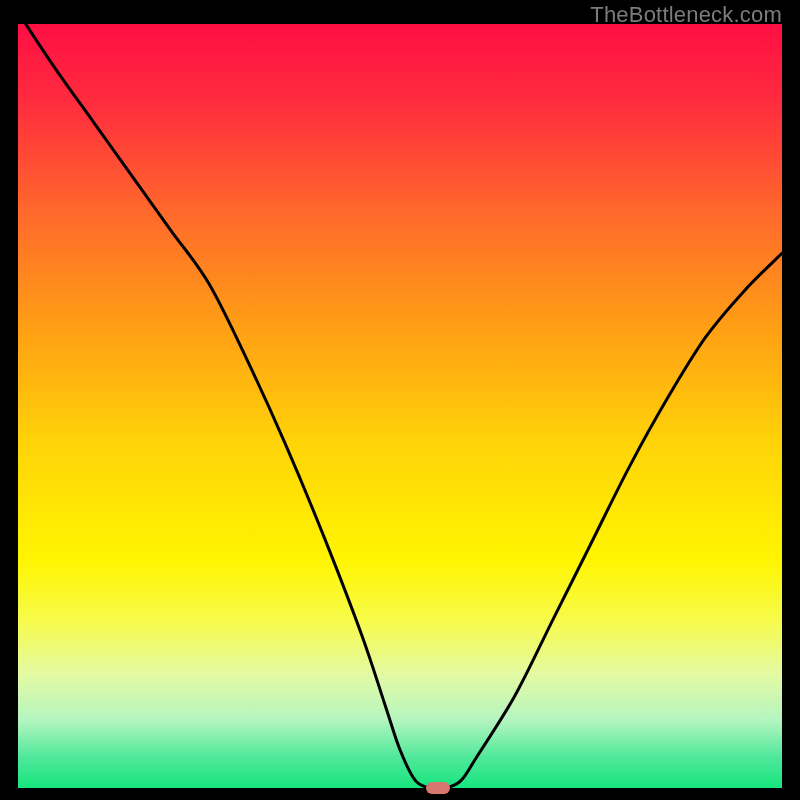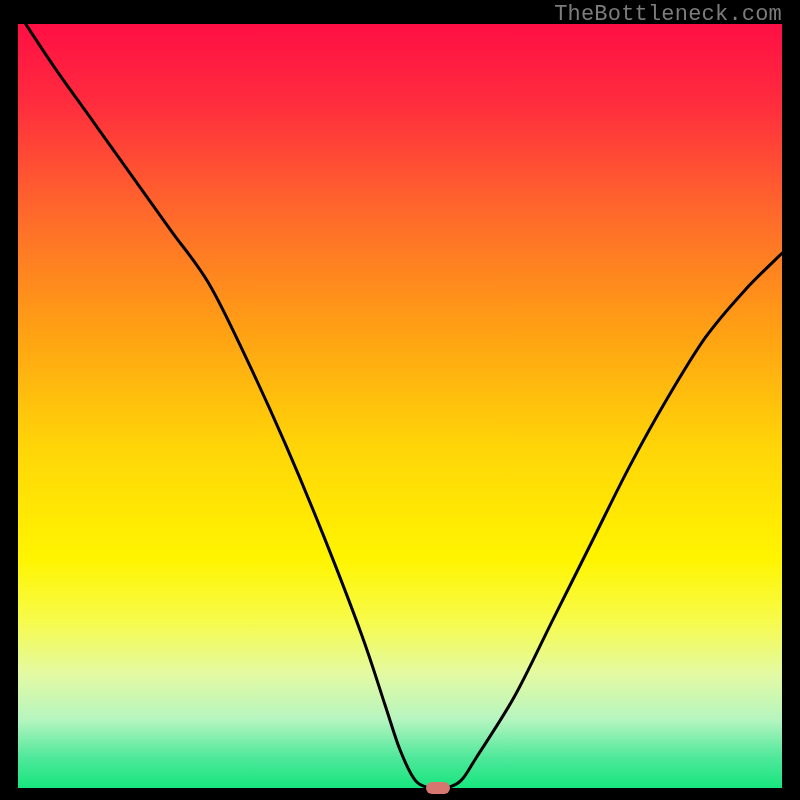--- a/index.html
+++ b/index.html
@@ -22,21 +22,21 @@
     position: absolute;
     left: 0;
     top: 0;
     width: 764px;
     height: 764px;
   }
   .watermark {
     position: absolute;
     top: 2px;
     right: 18px;
-    font-family: Liberation Mono, monospace;
+    font-family: Liberation Sans, sans-serif;
     font-size: 22px;
     color: #7c7c7c;
     letter-spacing: 0.2px;
   }
   .marker {
     position: absolute;
     width: 24px;
     height: 12px;
     border-radius: 6px;
     background: #d7766e;

